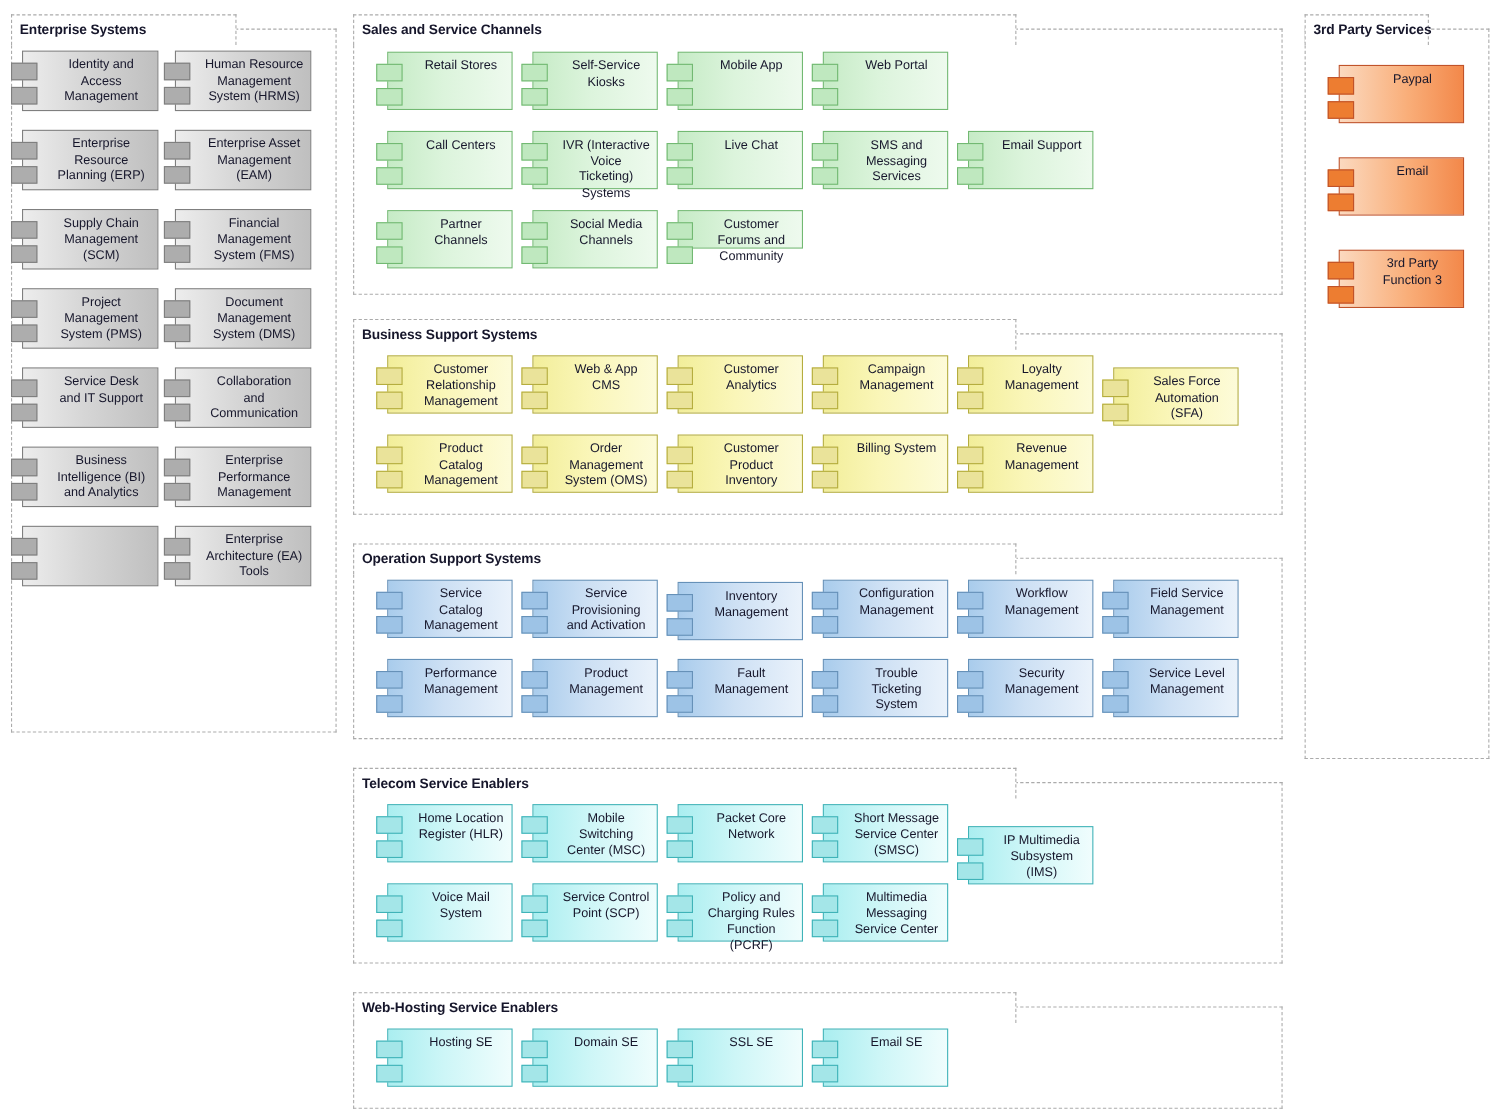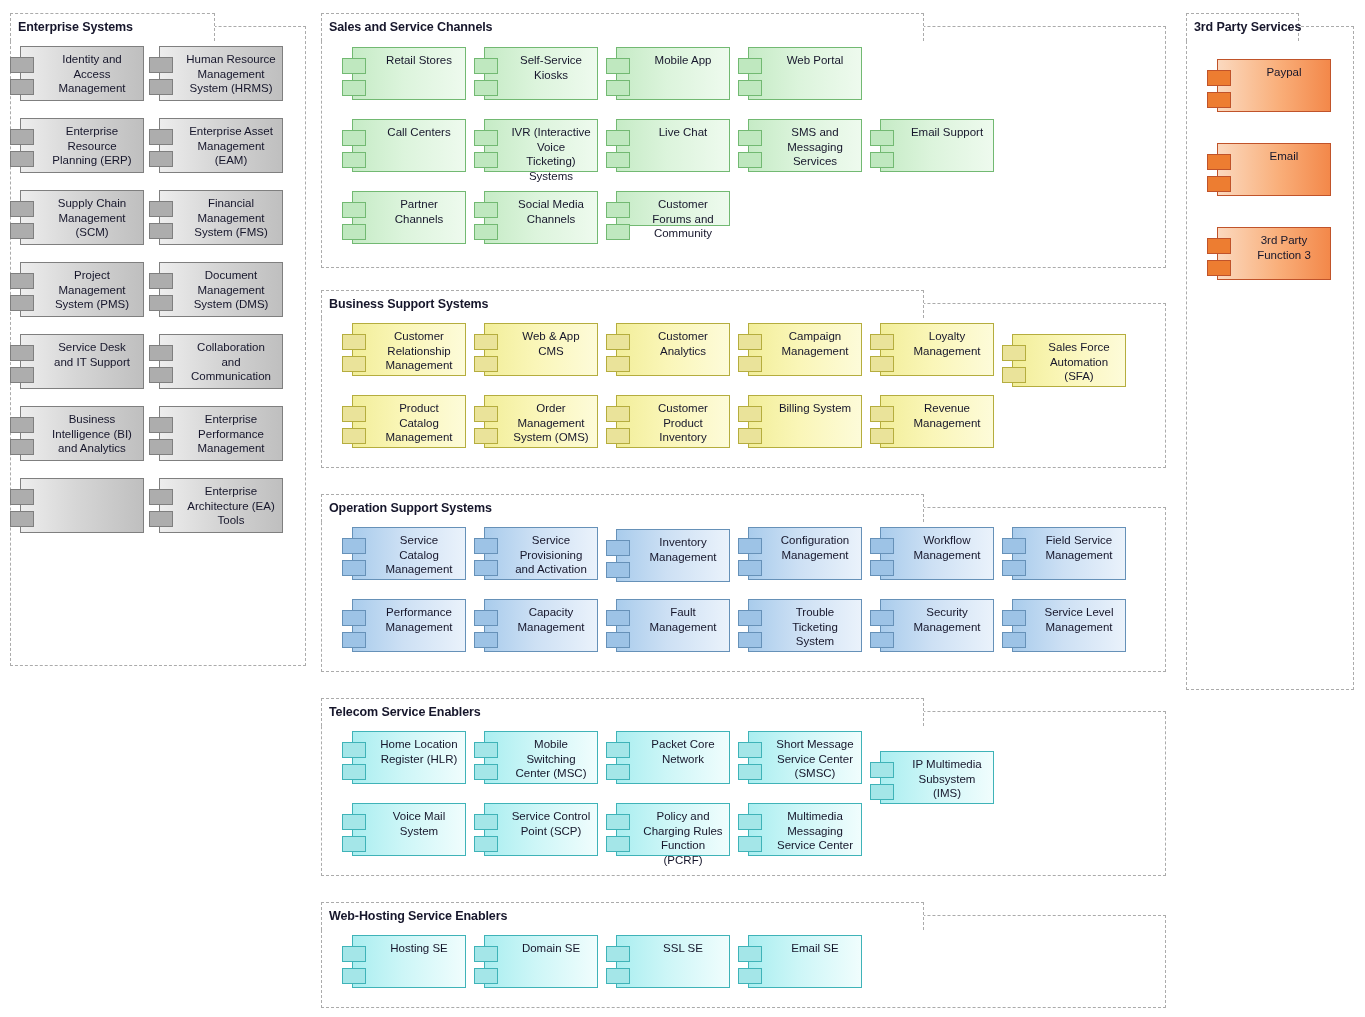--- a/index.html
+++ b/index.html
@@ -330,21 +330,21 @@
       <span class="node-label">Field Service Management</span>
     </div>
     <div class="node pal-blue" style="left: 352px; top: 599px; width: 114px; height: 53px;">
       <span class="port p1"></span>
       <span class="port p2"></span>
       <span class="node-label">Performance Management</span>
     </div>
     <div class="node pal-blue" style="left: 484px; top: 599px; width: 114px; height: 53px;">
       <span class="port p1"></span>
       <span class="port p2"></span>
-      <span class="node-label">Capacity Management</span>
+      <span class="node-label">Product Management</span>
     </div>
     <div class="node pal-blue" style="left: 616px; top: 599px; width: 114px; height: 53px;">
       <span class="port p1"></span>
       <span class="port p2"></span>
       <span class="node-label">Fault Management</span>
     </div>
     <div class="node pal-blue" style="left: 748px; top: 599px; width: 114px; height: 53px;">
       <span class="port p1"></span>
       <span class="port p2"></span>
       <span class="node-label">Trouble Ticketing System</span>

